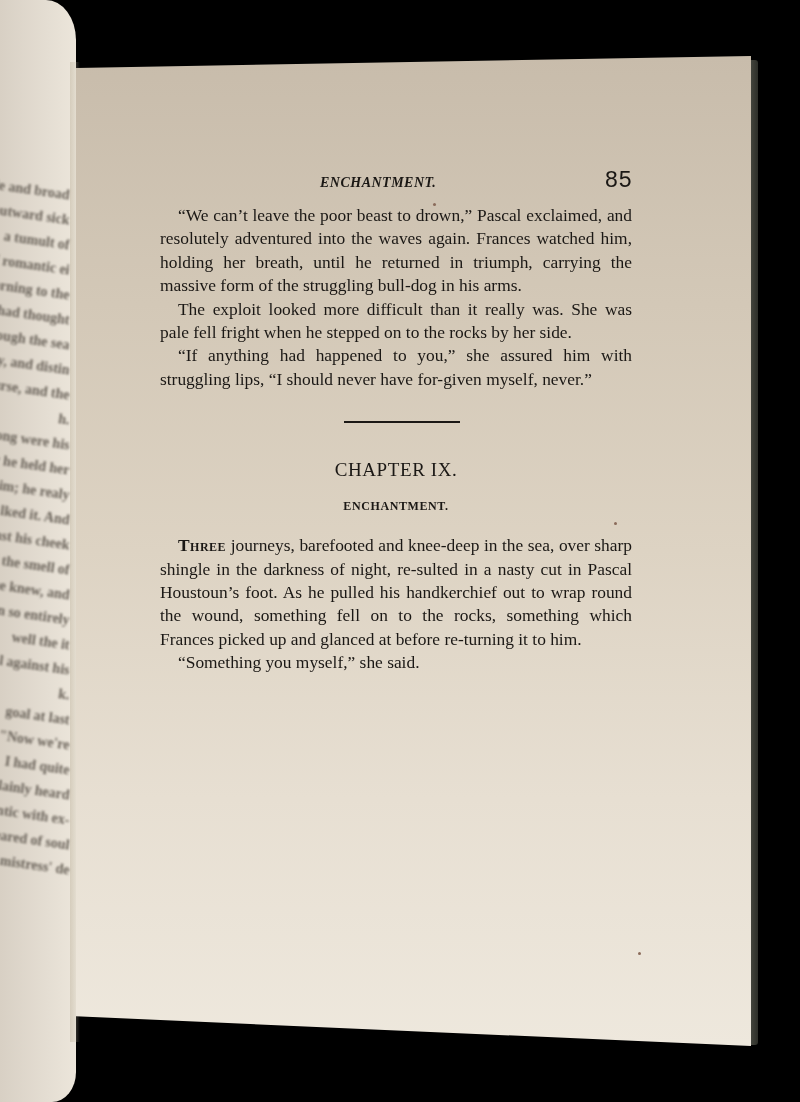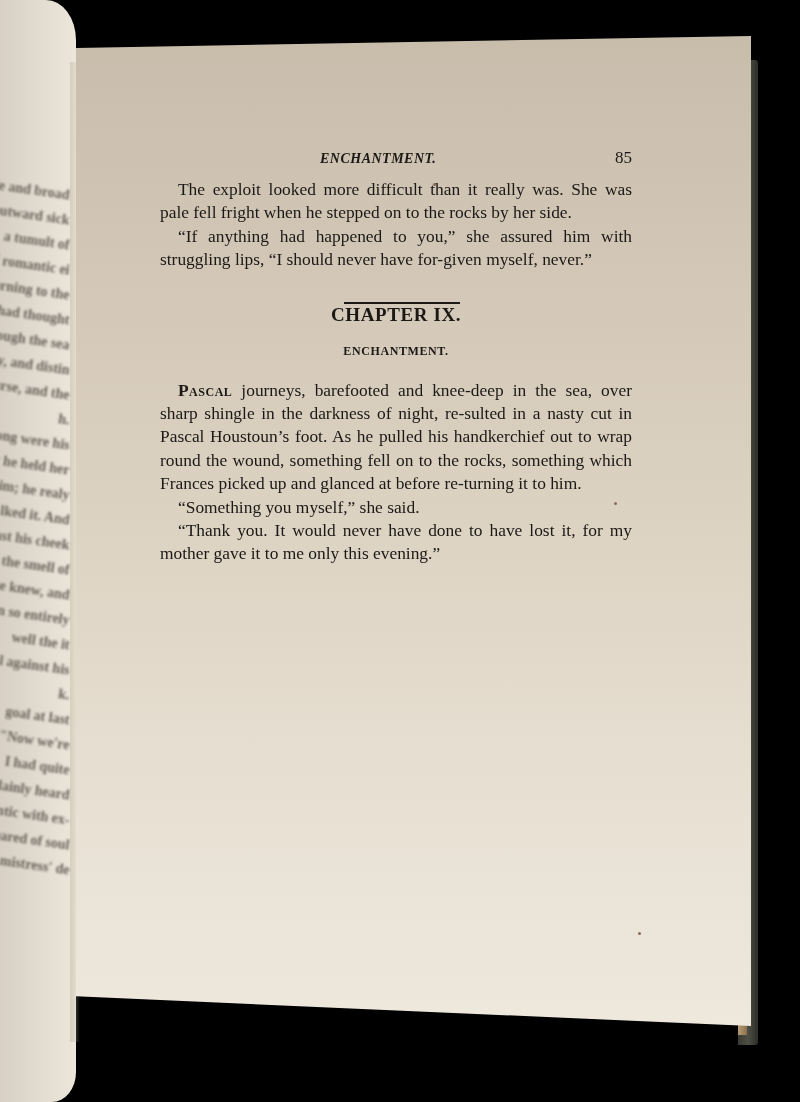--- a/index.html
+++ b/index.html
@@ -33,45 +33,46 @@
     position: absolute; left: 738px; top: 60px; width: 20px; height: 985px;
     background: linear-gradient(90deg, #3a3b34 0%, #4d4e45 50%, #2d2e28 100%);
     border-radius: 0 3px 3px 0;
   }
   .page-stack {
     position: absolute; left: 738px; top: 820px; width: 9px; height: 215px;
     background: linear-gradient(90deg, #b59a73, #8d7250);
   }
   
   .page {
-    position: absolute; left: 76px; top: 36px; width: 675px; height: 990px;
+    position: absolute; left: 76px; top: 56px; width: 675px; height: 990px;
     background: linear-gradient(180deg, #c8bcab 0%, #d3c8b7 25%, #ddd3c3 50%, #e7dfd2 75%, #eee8dd 100%);
     clip-path: polygon(0 12px, 100% 0, 100% 100%, 0 97%);
   }
   .page-inner {
     position: absolute; left: 84px; top: 112px; width: 472px;
     color: #1b1815;
   }
   .running-head {
     display: flex; justify-content: space-between; align-items: baseline;
     margin-left: 160px; width: 312px; margin-bottom: 10px;
   }
   .running-title { font-style: italic; font-weight: bold; font-size: 14px; letter-spacing: 0.5px; }
-  .page-number { font-size: 17px; }
+  .page-number { font-size: 23px; font-family: Liberation Mono, monospace; }
   .body-text p {
     margin: 0; font-size: 17.4px; line-height: 23.4px;
     text-align: justify; text-indent: 18px;
     hyphens: none;
   }
   .rule {
     width: 116px; height: 2px; background: #1b1815;
     margin: 30px auto 0 auto; position: relative; left: 6px;
   }
   .chapter-title {
-    text-align: center; font-size: 19px; font-weight: bold; letter-spacing: 0.6px;
+    text-align: center; font-size: 19px; font-weight: normal; letter-spacing: 0.6px;
+    margin-top: 36px;
   }
   .chapter-subtitle {
     text-align: center; font-size: 12px; font-weight: bold; letter-spacing: 0.6px;
     margin-top: 18px; margin-bottom: 20px;
   }
   .smallcaps { font-variant: small-caps; font-weight: bold; letter-spacing: 0.5px; }
   .speck { position: absolute; width: 3px; height: 3px; border-radius: 50%; background: #8a6b5a; }
 </style>
 </head>
 <body>
@@ -114,28 +115,28 @@
   <span class="speck" style="left:357px;top:147px;"></span>
   <span class="speck" style="left:538px;top:466px;"></span>
   <span class="speck" style="left:562px;top:896px;"></span>
   <div class="page-inner">
     <div class="running-head">
       <span class="running-title">ENCHANTMENT.</span>
       <span class="page-number">85</span>
     </div>
 
     <div class="body-text">
+      <p>“We can’t leave the poor beast to drown,” Pascal exclaimed, and resolutely adventured into the waves again.  Frances watched him, holding her breath, until he returned in triumph, carrying the massive form of the struggling bull-dog in his arms.</p>
       <p>The exploit looked more difficult than it really was. She was pale fell fright when he stepped on to the rocks by her side.</p>
       <p>“If anything had happened to you,” she assured him with struggling lips, “I should never have for-given myself, never.”</p>
     </div>
 
     <div class="rule"></div>
 
     <div class="chapter-title">CHAPTER IX.</div>
     <div class="chapter-subtitle">ENCHANTMENT.</div>
 
     <div class="body-text">
-      <p><span class="smallcaps">Pascal</span><span> journeys, barefooted and knee-deep in the sea, over sharp shingle in the darkness of night, re-sulted in a nasty cut in Pascal Houstoun’s foot.  As he pulled his handkerchief out to wrap round the wound, something fell on to the rocks, something which Frances picked up and glanced at before re-turning it to him.</span></p>
+      <p><span class="smallcaps">Three</span><span> journeys, barefooted and knee-deep in the sea, over sharp shingle in the darkness of night, re-sulted in a nasty cut in Pascal Houstoun’s foot.  As he pulled his handkerchief out to wrap round the wound, something fell on to the rocks, something which Frances picked up and glanced at before re-turning it to him.</span></p>
       <p>“Something you myself,” she said.</p>
-      <p>“Thank you.  It would never have done to have lost it, for my mother gave it to me only this evening.”</p>
     </div>
   </div>
 </div>
 
 </body></html>

